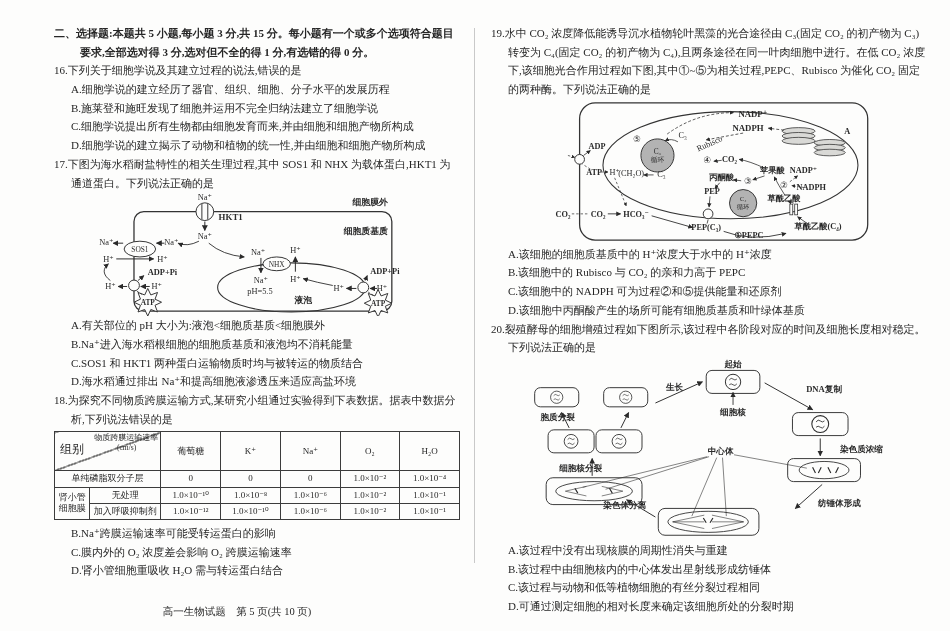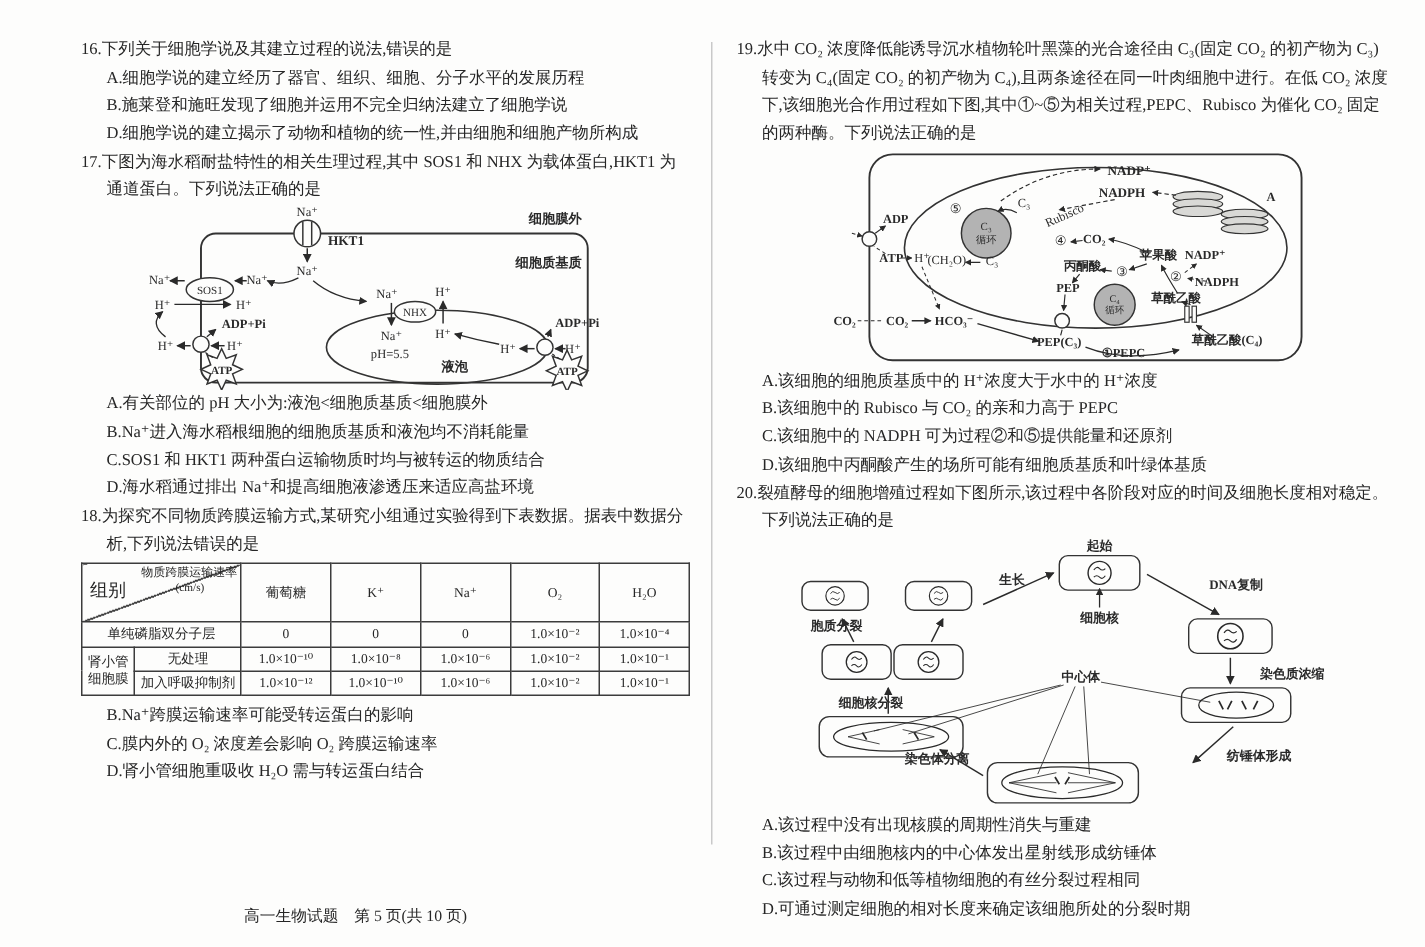--- a/index.html
+++ b/index.html
@@ -31,25 +31,27 @@
   .grp{width:30px;}
   .trt{width:66px;}
   .footer{position:absolute;bottom:10px;left:0;right:0;text-align:center;font-size:10.5px;}
 </style>
 </head>
 <body>
 
 <div class="sheet">
 
   <div class="page page-left">
+    <div class="sec-hd">二、选择题:本题共 5 小题,每小题 3 分,共 15 分。每小题有一个或多个选项符合题目要求,全部选对得 3 分,选对但不全的得 1 分,有选错的得 0 分。</div>
 
     <div>
       <div class="stem">16.下列关于细胞学说及其建立过程的说法,错误的是</div>
       <div class="opt">A.细胞学说的建立经历了器官、组织、细胞、分子水平的发展历程</div>
       <div class="opt">B.施莱登和施旺发现了细胞并运用不完全归纳法建立了细胞学说</div>
+      <div class="opt">C.细胞学说提出所有生物都由细胞发育而来,并由细胞和细胞产物所构成</div>
       <div class="opt">D.细胞学说的建立揭示了动物和植物的统一性,并由细胞和细胞产物所构成</div>
     </div>
 
     <div>
       <div class="stem">17.下图为海水稻耐盐特性的相关生理过程,其中 SOS1 和 NHX 为载体蛋白,HKT1 为通道蛋白。下列说法正确的是</div>
 
       <div class="fig">
         <svg width="330" height="124" viewBox="0 0 330 126">
           <defs>
             <marker id="a1" viewBox="0 0 8 8" refX="7" refY="4" markerWidth="6" markerHeight="6" orient="auto-start-reverse">

